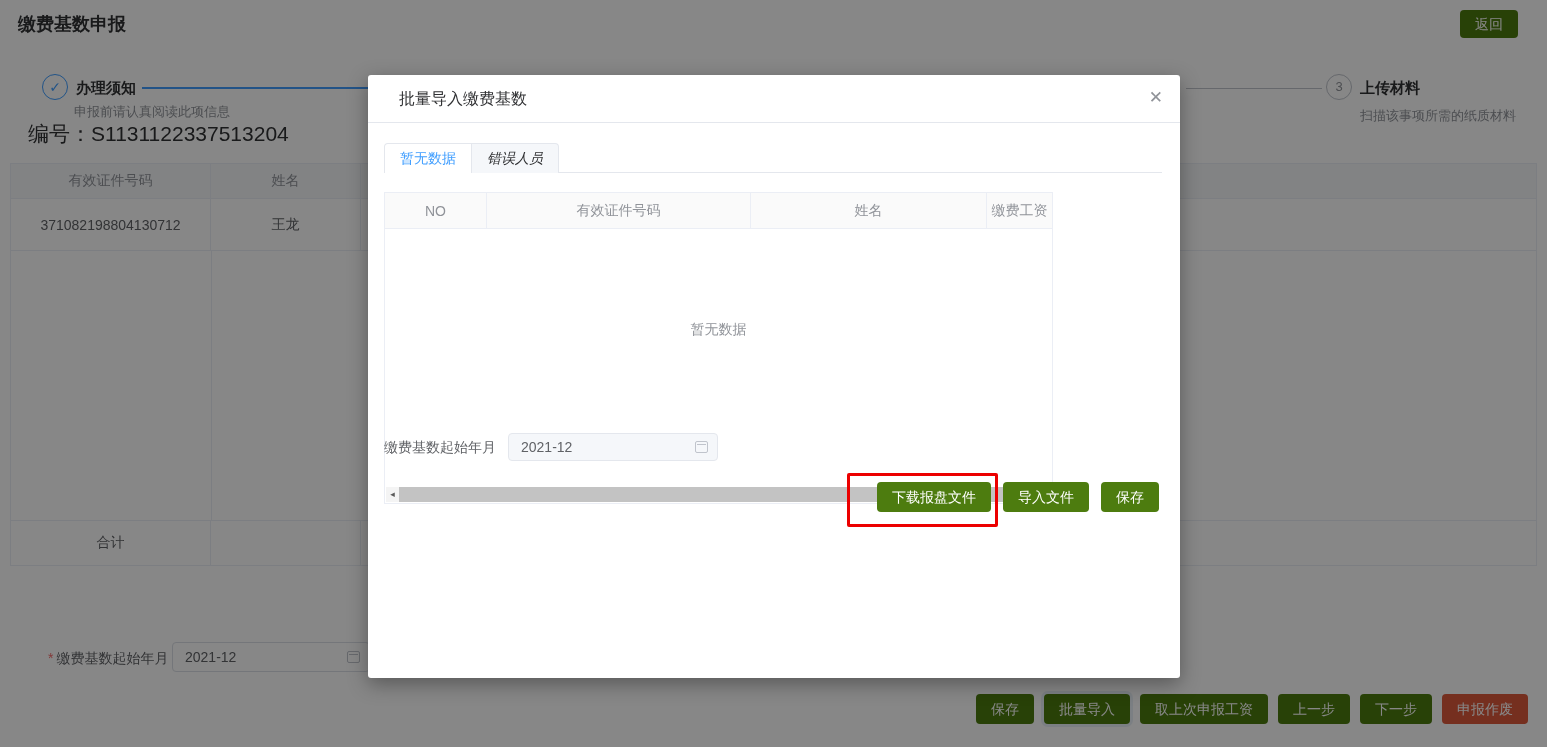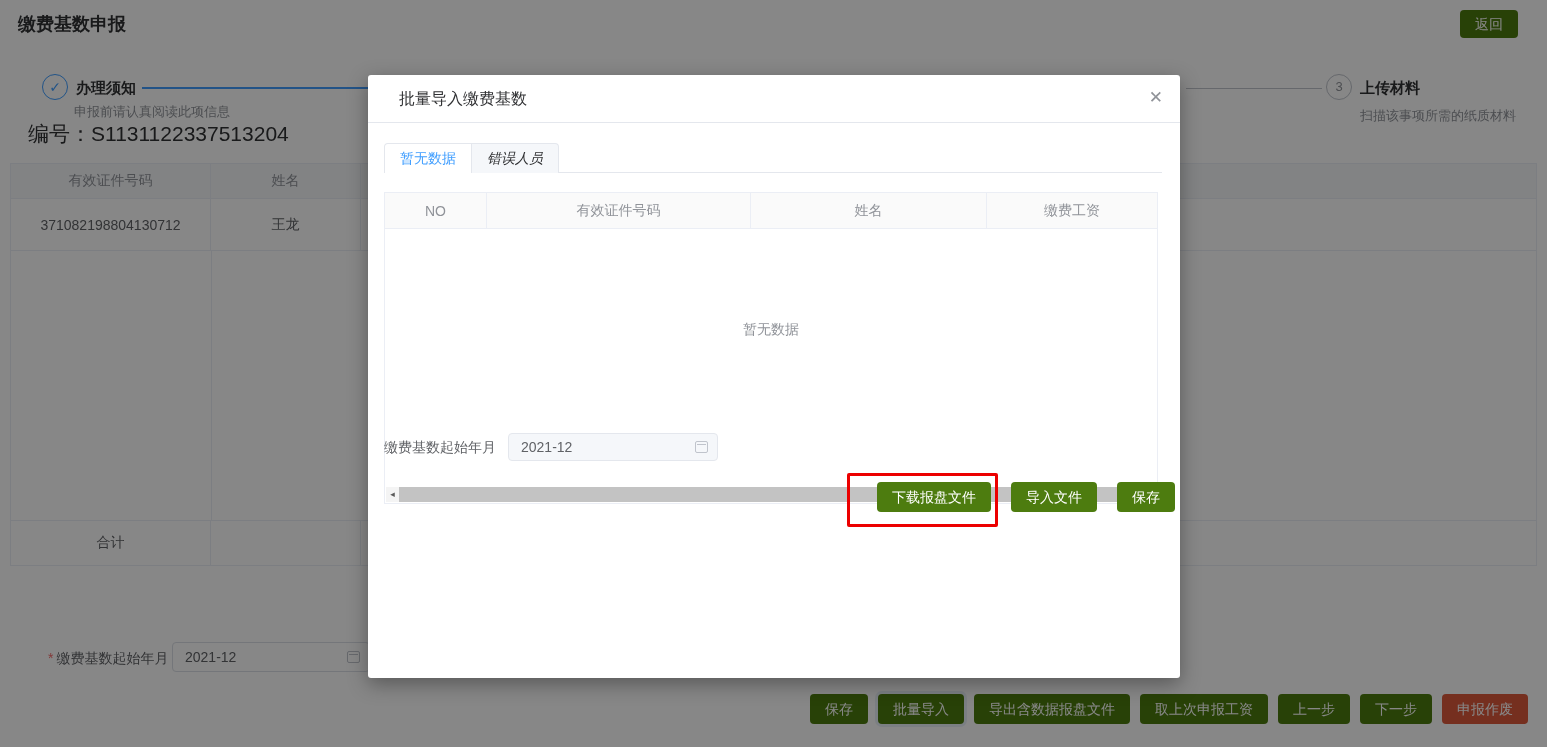--- a/index.html
+++ b/index.html
@@ -61,40 +61,40 @@
   .modal-close { position:absolute; right:17px; top:13px; font-size:17px; color:#909399; cursor:pointer; line-height:20px; }
 
   .tabbar { position:absolute; left:16px; top:68px; width:778px; height:30px; border-bottom:1px solid #e4e7ed; display:flex; }
   .tab { height:30px; line-height:29px; padding:0 15px; border:1px solid #e4e7ed; border-bottom:none; background:#f5f7fa;
          color:#303133; cursor:pointer; font-size:14px; }
   .tab.first { border-top-left-radius:4px; }
   .tab + .tab { border-left:none; border-top-right-radius:4px;font-style:italic; }
   .tab.active { background:#fff; color:#409EFF; position:relative; }
   .tab.active::after { content:""; position:absolute; left:0; right:0; bottom:-1px; height:1px; background:#fff; }
 
-  .m-table { position:absolute; left:16px; top:117px; width:774px; height:312px; border:1px solid #ebeef5; background:#fff; }
+  .m-table { position:absolute; left:16px; top:117px; width:669px; height:312px; border:1px solid #ebeef5; background:#fff; }
   .m-thead { display:flex; height:36px; background:#fafafa; border-bottom:1px solid #ebeef5; color:#909399; }
   .m-thead .c { display:flex; align-items:center; justify-content:center; }
   .mc1 { width:102px; border-right:1px solid #ebeef5; }
   .mc2 { width:264px; border-right:1px solid #ebeef5; }
   .mc3 { width:236px; border-right:1px solid #ebeef5; }
   .mc4 { flex:1; }
   .m-body { height:258px; position:relative; }
   .empty-text { position:absolute; left:0; right:0; top:92px; text-align:center; color:#909399; }
 
   .m-scrollbar { position:absolute; left:1px; right:1px; bottom:1px; height:15px; background:#f4f4f4; display:flex; align-items:center; }
   .sb-arrow { width:13px; text-align:center; font-size:9px; color:#5a5a5a; line-height:15px; cursor:pointer; }
   .sb-thumb { height:15px; background:#c3c3c3; flex:1; margin-right:9px; cursor:pointer; }
 
   .m-date-label { position:absolute; left:16px; top:364px; color:#606266; }
   .m-date-input { position:absolute; left:140px; top:358px; width:210px; height:28px; background:#f5f7fa; border:1px solid #e4e7ed;
                   border-radius:4px; color:#606266; line-height:26px; padding-left:12px; }
   .m-date-input .cal-icon { top:7px; }
 
-  .m-btns { position:absolute; left:509px; top:407px; display:flex; gap:20px; }
+  .m-btns { position:absolute; left:509px; top:407px; display:flex; gap:12px; }
   .annotation-box { position:absolute; left:479px; top:398px; width:151px; height:54px; border:3px solid #EC0000; border-radius:2px; z-index:5; pointer-events:none; }
 </style>
 </head>
 <body>
 
 <div class="stage">
 
   <div class="page-title">缴费基数申报</div>
   <button class="btn back-btn">返回</button>
 
@@ -131,21 +131,20 @@
     <span class="req">*</span><span>缴费基数起始年月</span>
   </div>
   <div class="date-input">
     <span>2021-12</span>
     <span class="cal-icon"></span>
   </div>
 
   <div class="footer-btns">
     <button class="btn">保存</button>
     <button class="btn btn-focus">批量导入</button>
-    <button class="btn">导出含数据报盘文件</button>
     <button class="btn">取上次申报工资</button>
     <button class="btn">上一步</button>
     <button class="btn">下一步</button>
     <button class="btn btn-danger">申报作废</button>
   </div>
 
   <div class="overlay"></div>
 
   <div class="modal">
     <div class="modal-header">

